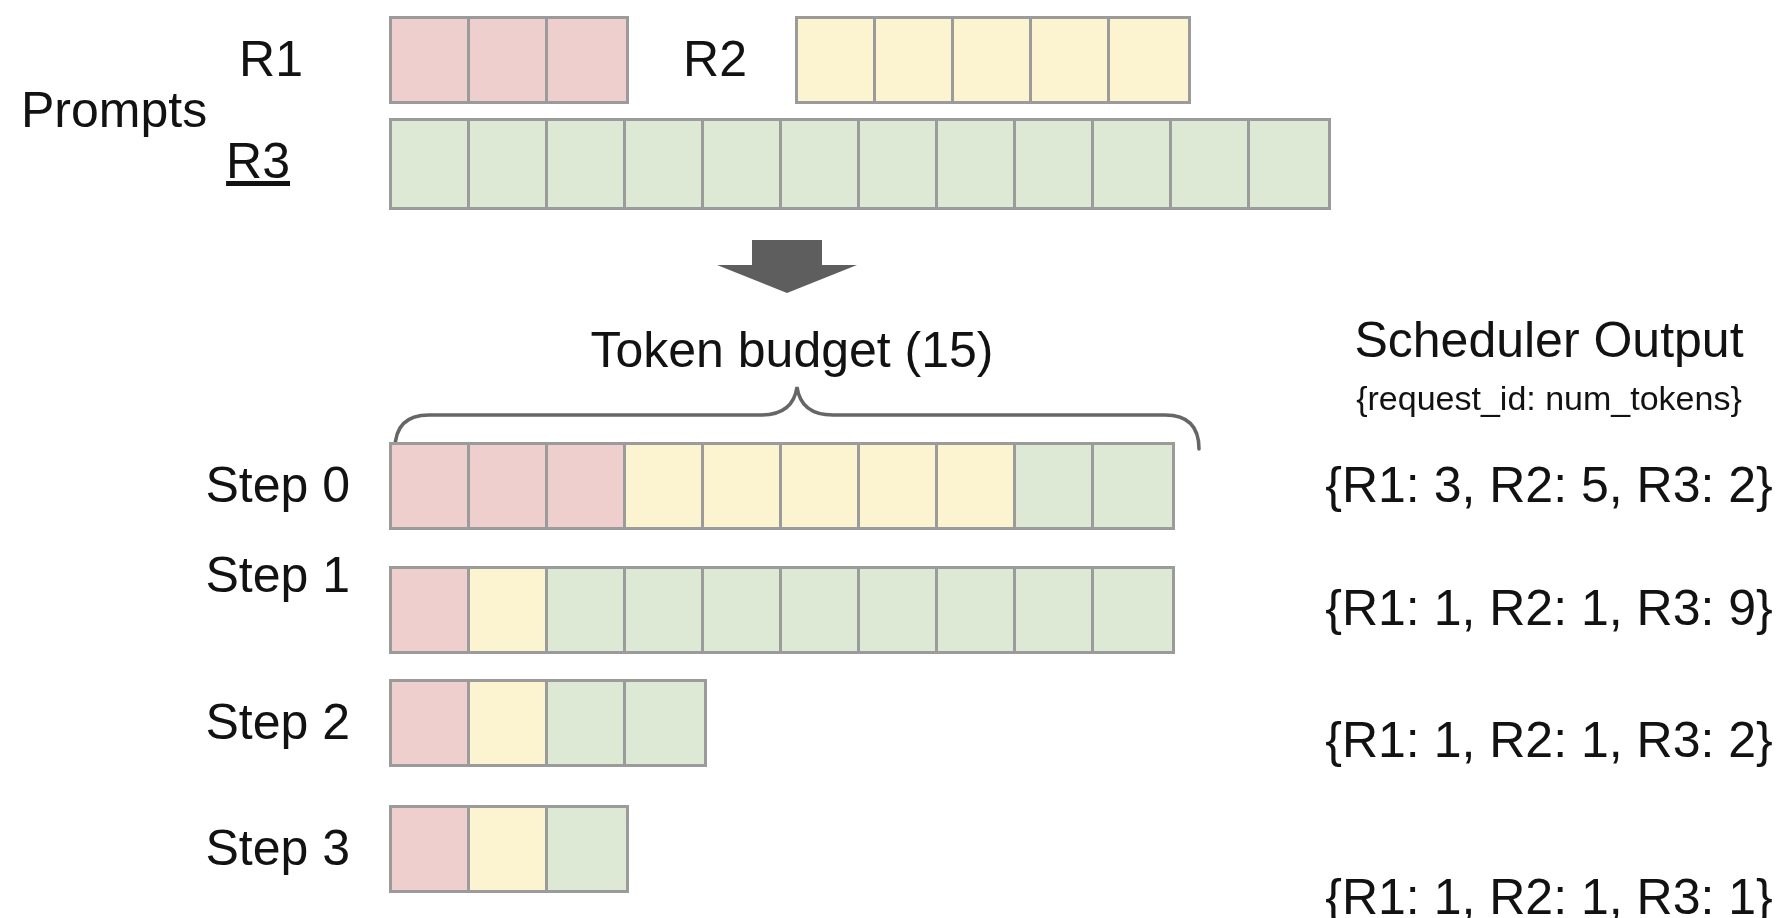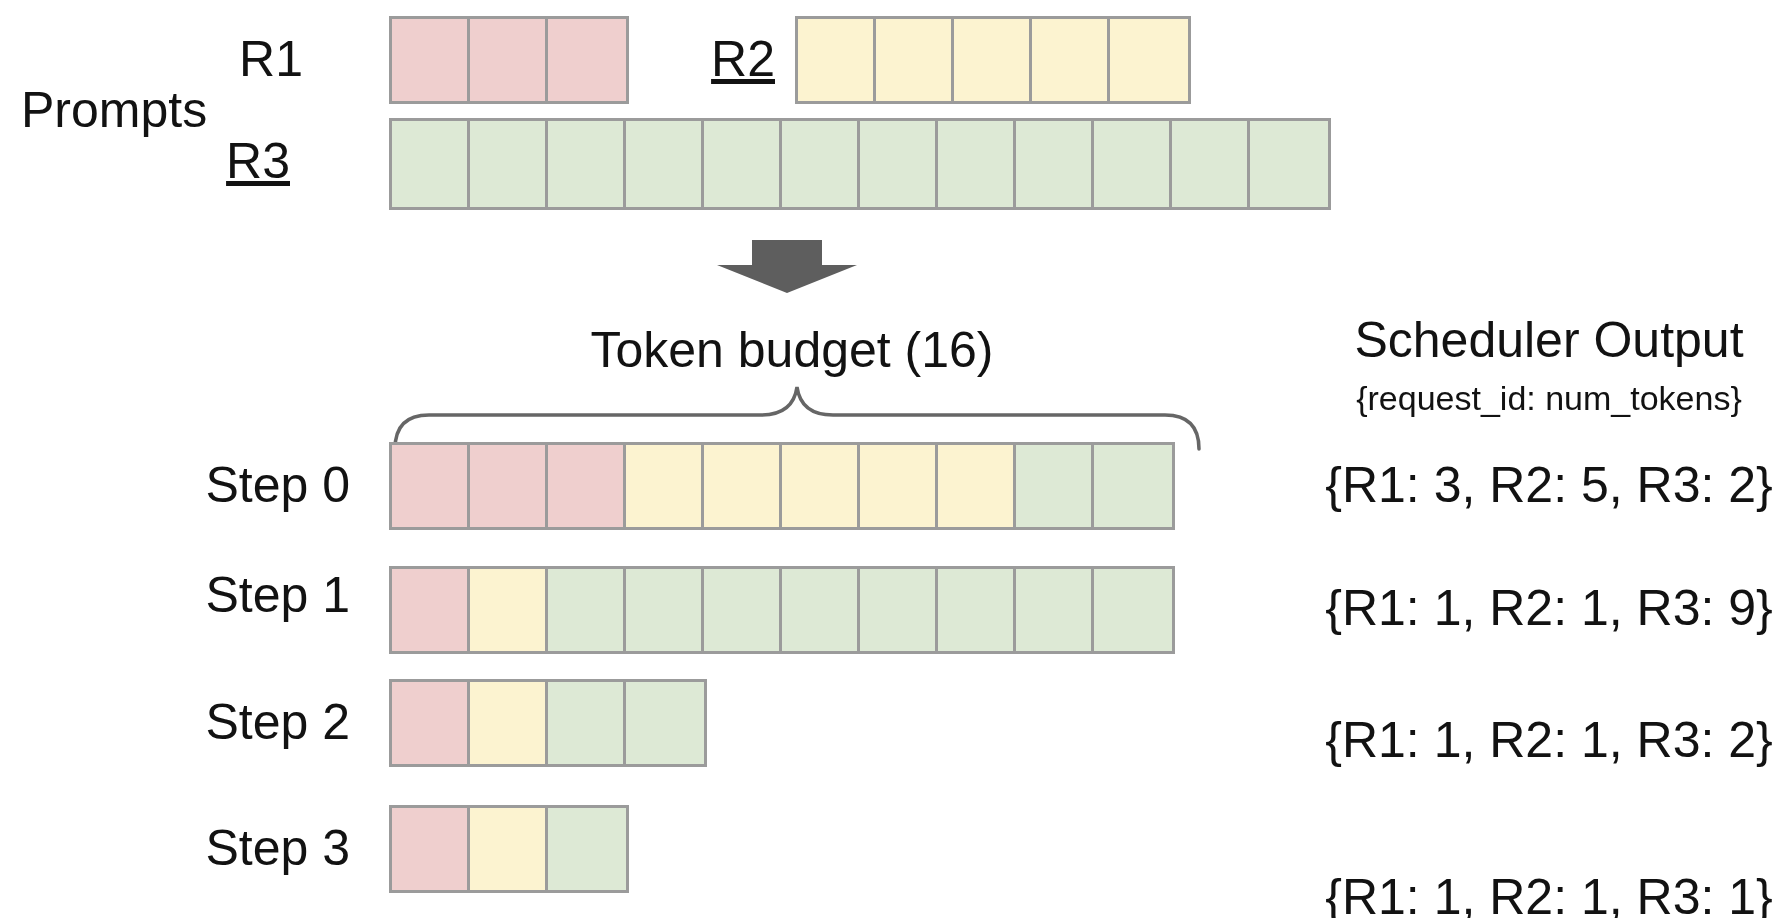--- a/index.html
+++ b/index.html
@@ -9,25 +9,25 @@
     font-family:"Liberation Sans",sans-serif;
     color:var(--color-text,#121212);
   }
   .label{
     position:absolute;display:flex;align-items:center;
     font-size:50px;line-height:1.15;white-space:nowrap;
   }
   .prompts-label{left:21px;top:14px;height:194px;width:200px;justify-content:flex-start;text-align:right;}
   .r-label{height:88px;justify-content:flex-end;}
   .label-r1{left:193px;top:16px;width:110px;}
-  .label-r2{left:640px;top:16px;width:135px;text-decoration:underline;}
+  .label-r2{left:612px;top:16px;width:135px;}
   .label-r3{left:180px;top:118px;width:110px;text-decoration:underline;}
   .step-label{height:88px;justify-content:flex-end;left:178px;width:172px;}
   .step-label.s0{top:442px;}
-  .step-label.s1{top:552px;}
+  .step-label.s1{top:532px;}
   .step-label.s2{top:679px;}
   .step-label.s3{top:805px;}
 
   .cell-row{
     position:absolute;display:flex;height:88px;box-sizing:border-box;
     border:3px solid var(--color-cell-border,#9b9b9b);background:#fff;
   }
   .cell{flex:0 0 78px;box-sizing:border-box;border-right:3px solid var(--color-cell-border,#9b9b9b);}
   .cell:last-child{border-right:none;}
   .row-r1{left:389px;top:16px;}
@@ -89,21 +89,21 @@
       <div class="cell" style="background: rgb(221, 233, 213);"></div>
       <div class="cell" style="background: rgb(221, 233, 213);"></div>
       <div class="cell" style="background: rgb(221, 233, 213);"></div>
       <div class="cell" style="background: rgb(221, 233, 213);"></div>
     </div>
 
   <svg class="arrow" width="140" height="53" viewBox="0 0 140 53">
     <polygon class="arrow-shape" points="35,0 105,0 105,25 140,25 70,53 0,25 35,25"></polygon>
   </svg>
 
-  <div class="label token-budget-label">Token budget (16)</div>
+  <div class="label token-budget-label">Token budget (15)</div>
   <svg class="brace" width="810" height="76" viewBox="0 0 810 76">
     <path class="brace-path" d="M 2 66 Q 2 32 36 32 L 368 32 Q 400 32 404 4 Q 408 32 440 32 L 772 32 Q 806 32 806 66"></path>
   </svg>
 
   <div class="label step-label s0">Step 0</div>
   <div class="cell-row row-step s0">
       <div class="cell" style="background: rgb(239, 207, 206);"></div>
       <div class="cell" style="background: rgb(239, 207, 206);"></div>
       <div class="cell" style="background: rgb(239, 207, 206);"></div>
       <div class="cell" style="background: rgb(252, 243, 208);"></div>

